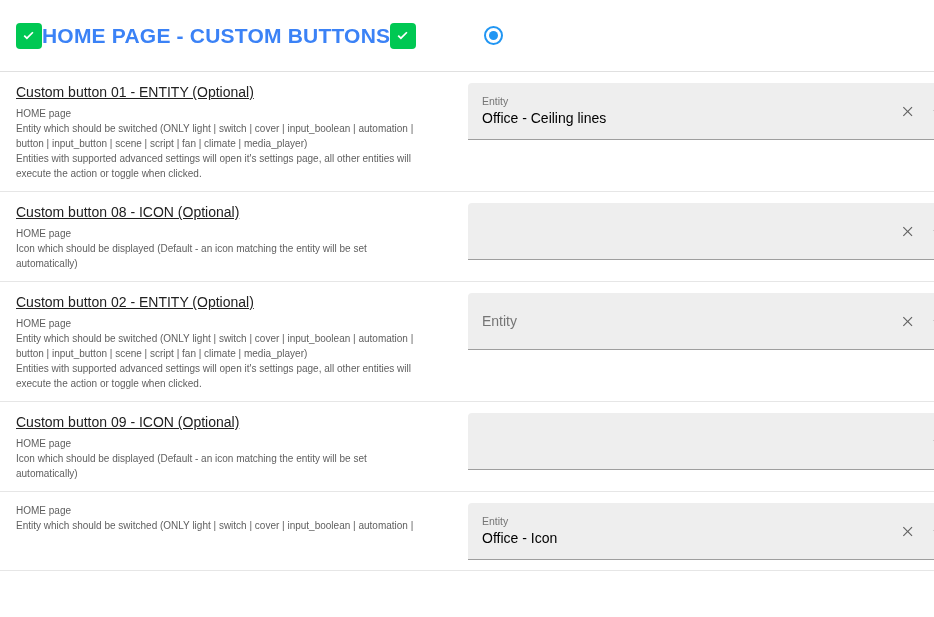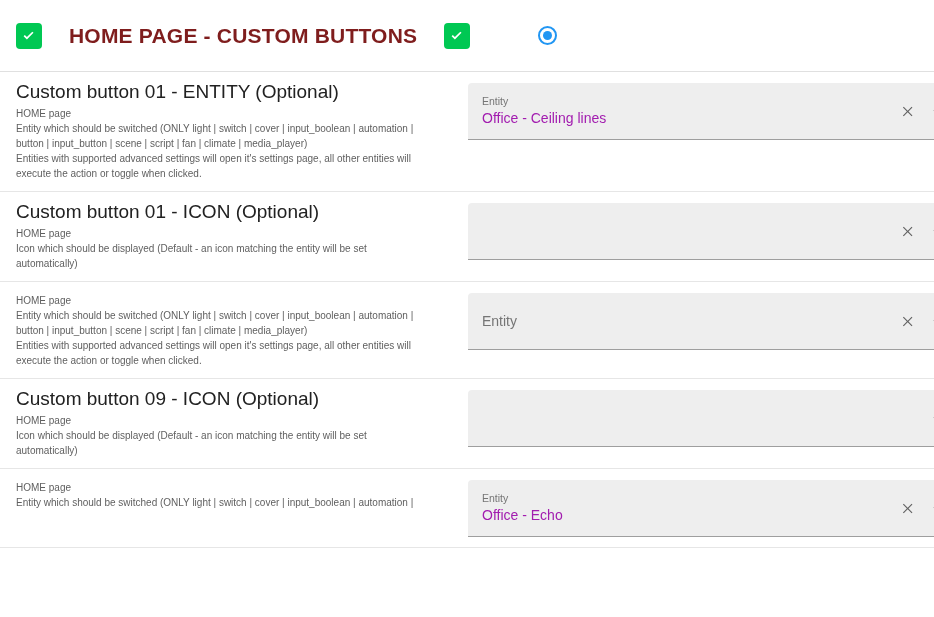--- a/index.html
+++ b/index.html
@@ -31,23 +31,23 @@
     background: #00c853;
     display: inline-flex;
     align-items: center;
     justify-content: center;
     flex: 0 0 auto;
   }
   .check-box svg { display:block; }
   .header-title {
     font-size: 21px;
     font-weight: bold;
-    color: #7f1d1d;
+    color: #3b82f6;
     letter-spacing: 0.2px;
-    margin: 0 27px;
+    margin: 0 0;
     white-space: nowrap;
   }
   .radio-wrap {
     margin-left: 68px;
     display: flex;
     align-items: center;
   }
   .radio-outer {
     width: 19px;
     height: 19px;
@@ -73,24 +73,25 @@
     box-sizing: border-box;
     padding: 11px 16px 10px 16px;
   }
   .row-left {
     width: 444px;
     flex: 0 0 444px;
     padding-right: 12px;
     box-sizing: border-box;
   }
   .row-label {
-    font-size: 19px;
+    font-size: 14px;
     color: #212121;
     line-height: 18px;
     margin-bottom: 5px;
+    text-decoration: underline;
   }
   .row-desc {
     font-size: 10px;
     color: #5f5f5f;
     line-height: 15px;
   }
   .row-desc .desc-line { display: block; }
 
   .row-right {
     flex: 1 1 auto;
@@ -122,21 +123,21 @@
     min-height: 40px;
   }
   .field-caption {
     font-size: 10.5px;
     color: #757575;
     line-height: 14px;
     margin-bottom: 1px;
   }
   .field-value {
     font-size: 14px;
-    color: #a21caf;
+    color: #000000;
     line-height: 19px;
   }
   .field-placeholder {
     font-size: 14px;
     color: #757575;
     line-height: 19px;
   }
   .field-icons {
     display: flex;
     align-items: center;
@@ -211,21 +212,21 @@
               <path d="M7 10l5 5 5-5z" fill="#616161"></path>
             </svg>
           </span>
         </div>
       </div>
     </div>
   </div>
 
   <div class="row">
     <div class="row-left">
-      <div class="row-label">Custom button 01 - ICON (Optional)</div>
+      <div class="row-label">Custom button 08 - ICON (Optional)</div>
       <div class="row-desc">
         <span class="desc-line">HOME page</span>
         <span class="desc-line">Icon which should be displayed (Default - an icon matching the entity will be set</span>
         <span class="desc-line">automatically)</span>
       </div>
     </div>
     <div class="row-right">
       <div class="field">
         <div class="field-textwrap">
           <div class="field-value"></div>
@@ -241,20 +242,21 @@
               <path d="M7 10l5 5 5-5z" fill="#616161"></path>
             </svg>
           </span>
         </div>
       </div>
     </div>
   </div>
 
   <div class="row">
     <div class="row-left">
+      <div class="row-label">Custom button 02 - ENTITY (Optional)</div>
       <div class="row-desc">
         <span class="desc-line">HOME page</span>
         <span class="desc-line">Entity which should be switched (ONLY light | switch | cover | input_boolean | automation |</span>
         <span class="desc-line">button | input_button | scene | script | fan | climate | media_player)</span>
         <span class="desc-line">Entities with supported advanced settings will open it's settings page, all other entities will</span>
         <span class="desc-line">execute the action or toggle when clicked.</span>
       </div>
     </div>
     <div class="row-right">
       <div class="field">
@@ -307,21 +309,21 @@
       <div class="row-desc">
         <span class="desc-line">HOME page</span>
         <span class="desc-line">Entity which should be switched (ONLY light | switch | cover | input_boolean | automation |</span>
 
       </div>
     </div>
     <div class="row-right">
       <div class="field">
         <div class="field-textwrap">
           <div class="field-caption">Entity</div>
-          <div class="field-value">Office - Echo</div>
+          <div class="field-value">Office - Icon</div>
         </div>
         <div class="field-icons">
           <span class="icon-btn">
             <svg width="15" height="15" viewBox="0 0 24 24" aria-hidden="true">
               <path d="M18.3 5.7 12 12l6.3 6.3-1.3 1.3L10.7 13.3 4.4 19.6 3.1 18.3 9.4 12 3.1 5.7 4.4 4.4l6.3 6.3 6.3-6.3z" fill="#616161"></path>
             </svg>
           </span>
           <span class="icon-btn">
             <svg width="15" height="15" viewBox="0 0 24 24" aria-hidden="true">
               <path d="M7 10l5 5 5-5z" fill="#616161"></path>

